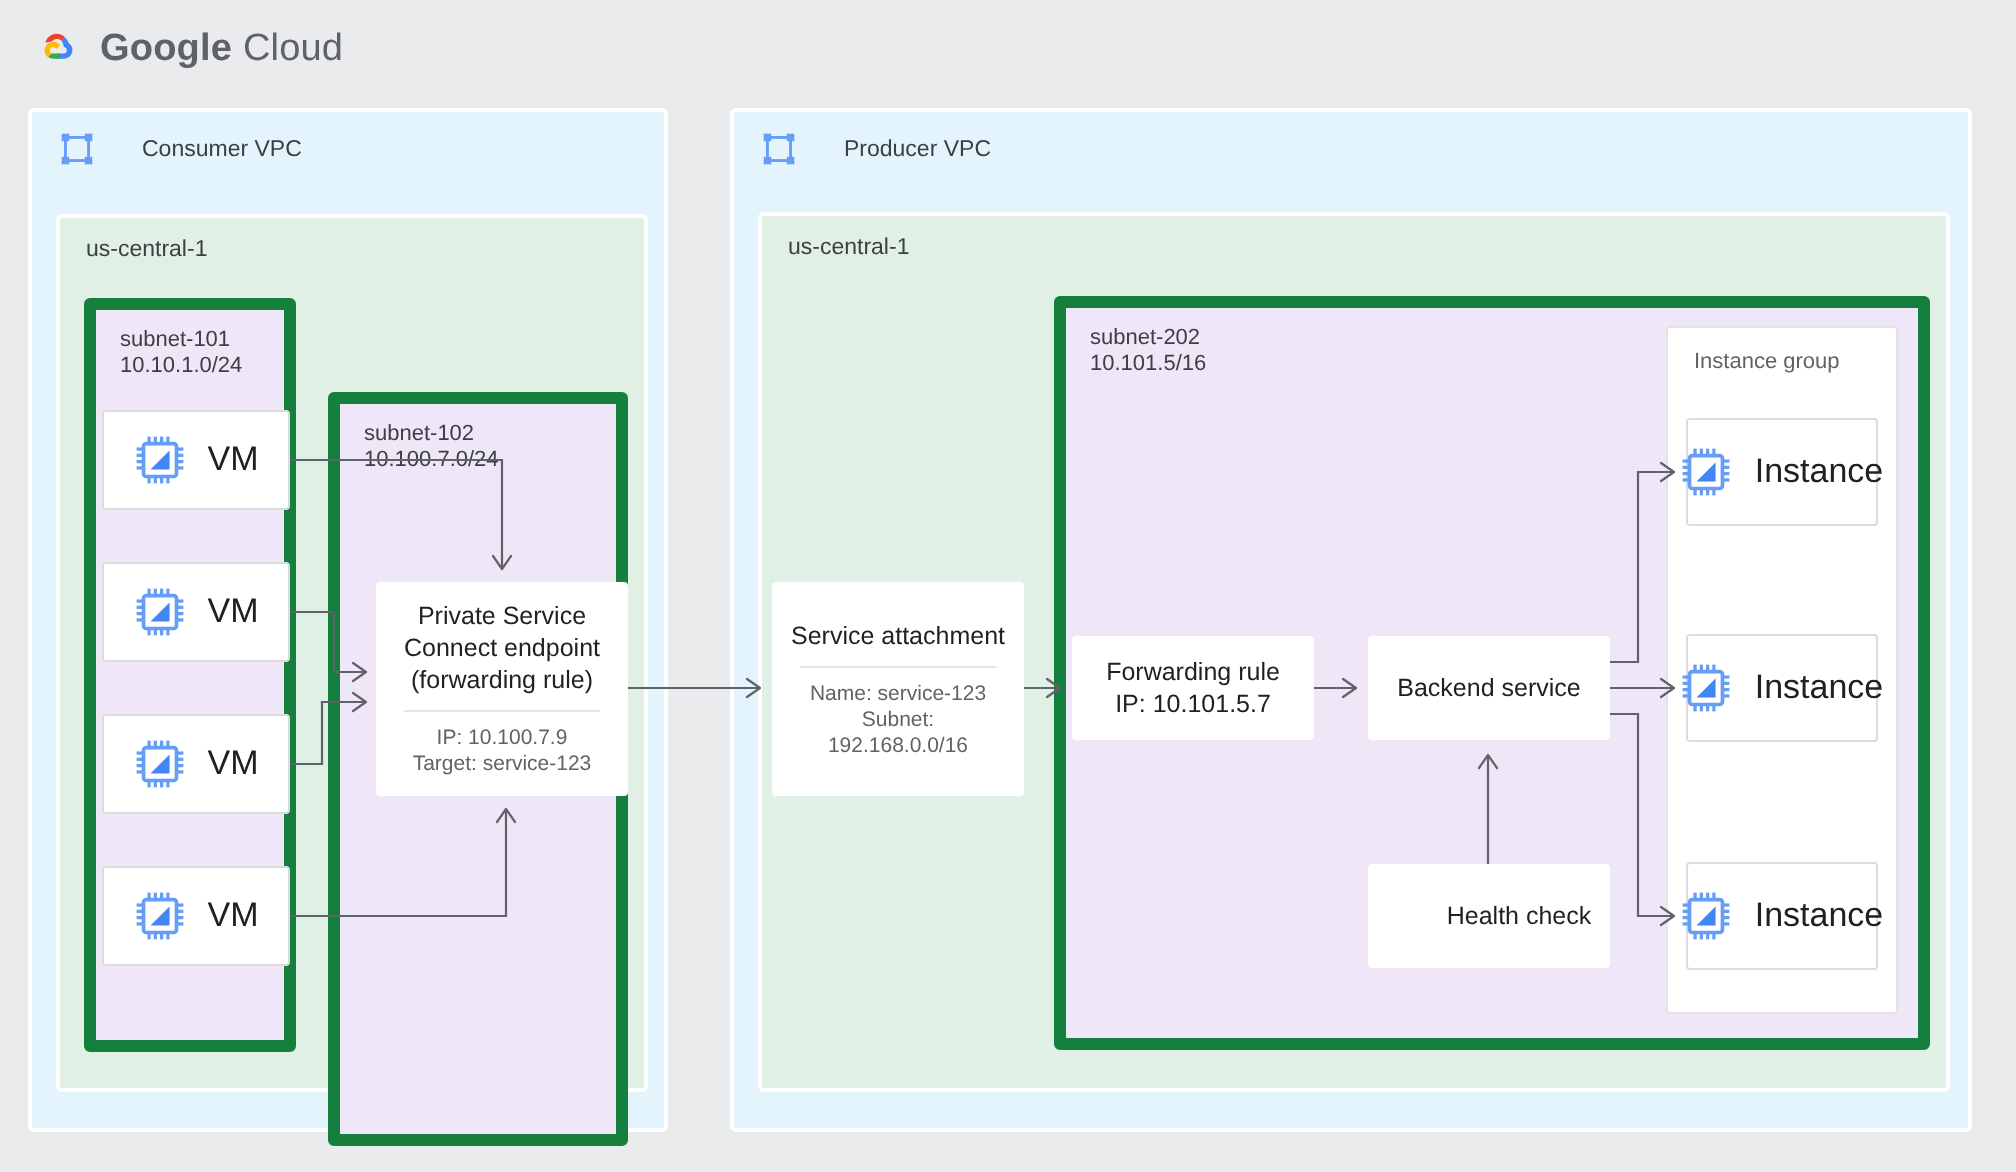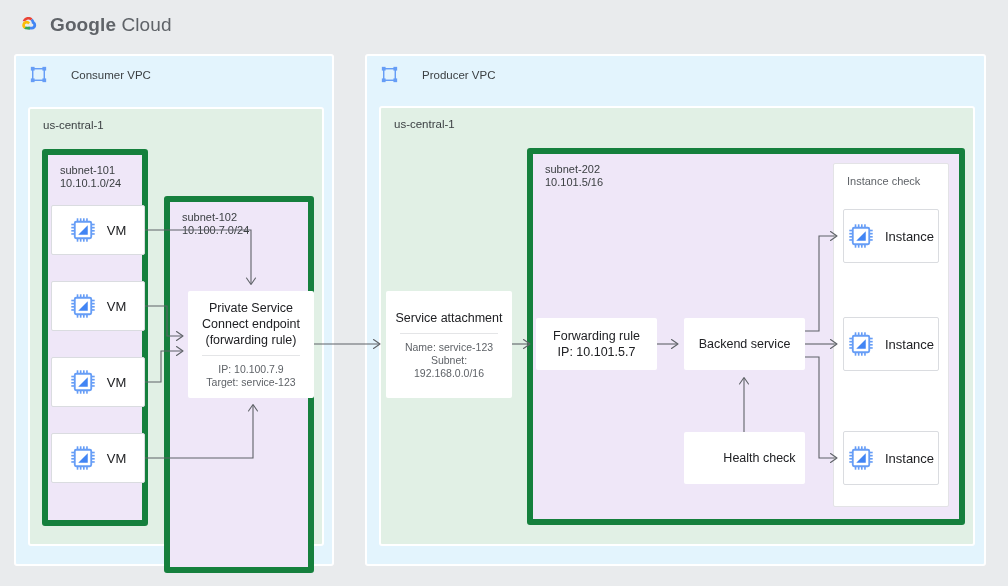--- a/index.html
+++ b/index.html
@@ -85,21 +85,21 @@
   }
   .node.bordered{border:1px solid #dadce0;}
   .node-title{font-size:12.5px;line-height:16px;color:#202124;white-space:pre-line;}
   .node-sub{font-size:10.5px;line-height:13px;color:#5f6368;white-space:pre-line;}
   .node-div{
     width:78%;height:1px;background:#e4e5e7;
     margin:7px 0 7px 0;
   }
   .icon-row{display:flex;align-items:center;gap:11px;}
   .chip{width:26px;height:26px;display:block;flex:none;}
-  .icon-label{font-size:13px;color:#202124;white-space:nowrap;}
+  .icon-label{font-size:17px;color:#202124;white-space:nowrap;}
 
   
   #wires{position:absolute;left:0;top:0;width:1008px;height:586px;pointer-events:none;}
   .wire{fill:none;stroke:#5f6368;stroke-width:1.1;}
   .head{fill:none;stroke:#5f6368;stroke-width:1.1;stroke-linecap:round;stroke-linejoin:round;}
 </style>
 </head>
 <body>
 
 <div id="stage">
@@ -296,21 +296,21 @@
 
   <div class="node" style="left:684px;top:318px;width:121px;height:52px;">
     <div class="node-title">Backend service</div>
   </div>
 
   <div class="node" style="left:684px;top:432px;width:121px;height:52px;padding-left:30px;">
     <div class="node-title">Health check</div>
   </div>
 
   <div class="group-box" style="left:833px;top:163px;width:116px;height:344px;">
-    <span class="group-label">Instance check</span>
+    <span class="group-label">Instance group</span>
   </div>
 
   <div class="node bordered" style="left:843px;top:209px;width:96px;height:54px;">
     <div class="icon-row">
       <svg class="chip" viewBox="0 0 24 24">
         <g fill="#669df6">
           <rect x="6.2" y="1.2" width="1.5" height="3.1"></rect>
             <rect x="9.1" y="1.2" width="1.5" height="3.1"></rect>
           <rect x="12" y="1.2" width="1.5" height="3.1"></rect>
             <rect x="14.9" y="1.2" width="1.5" height="3.1"></rect>

